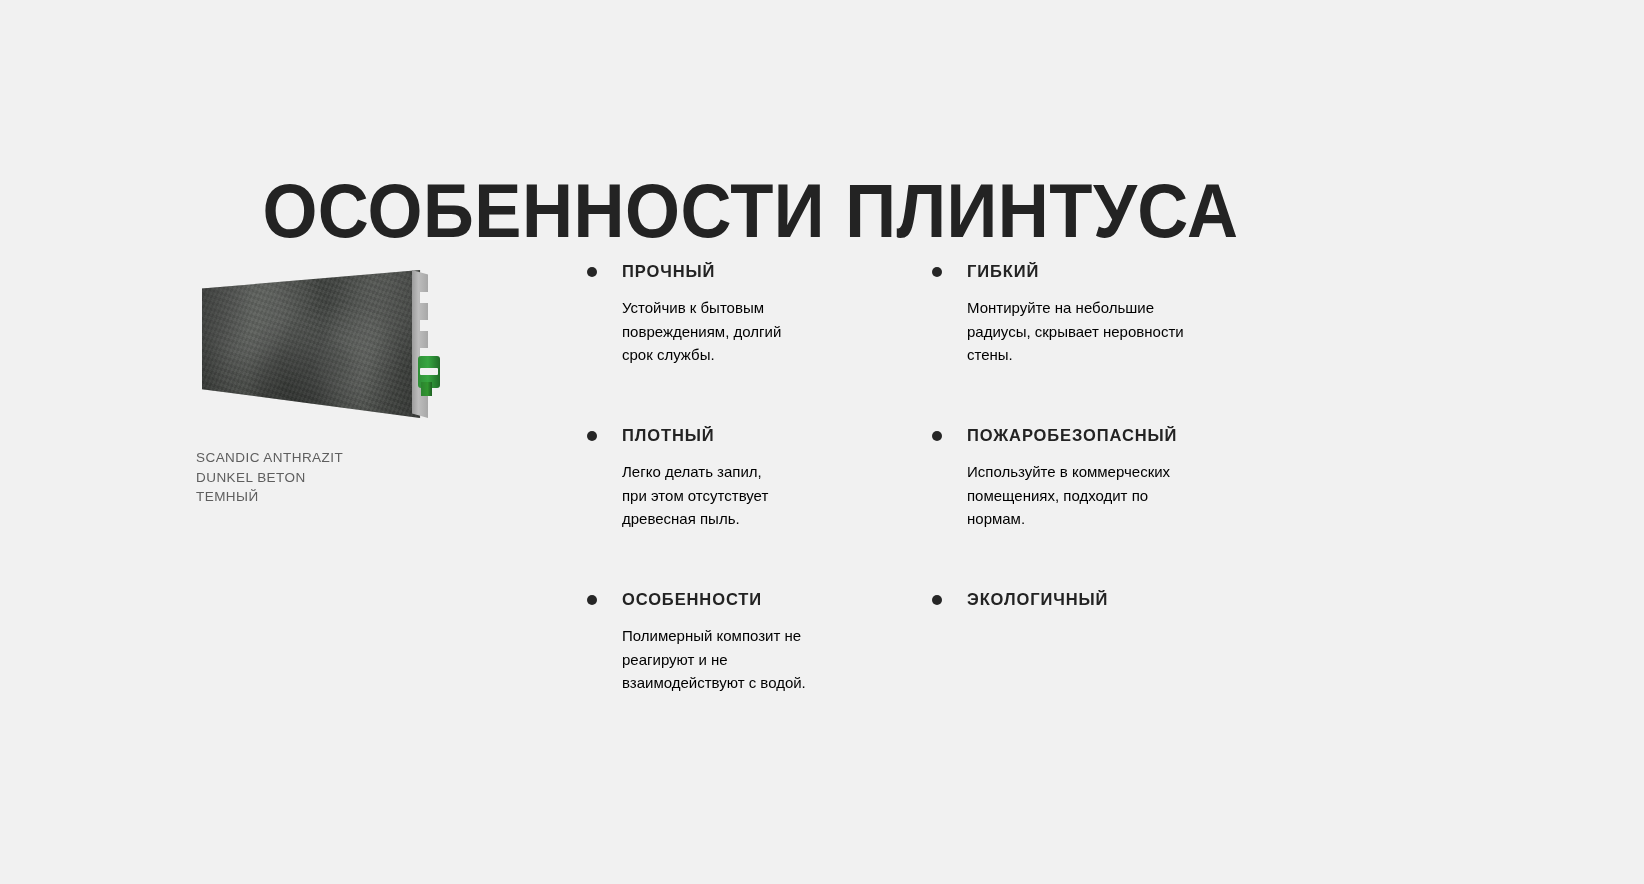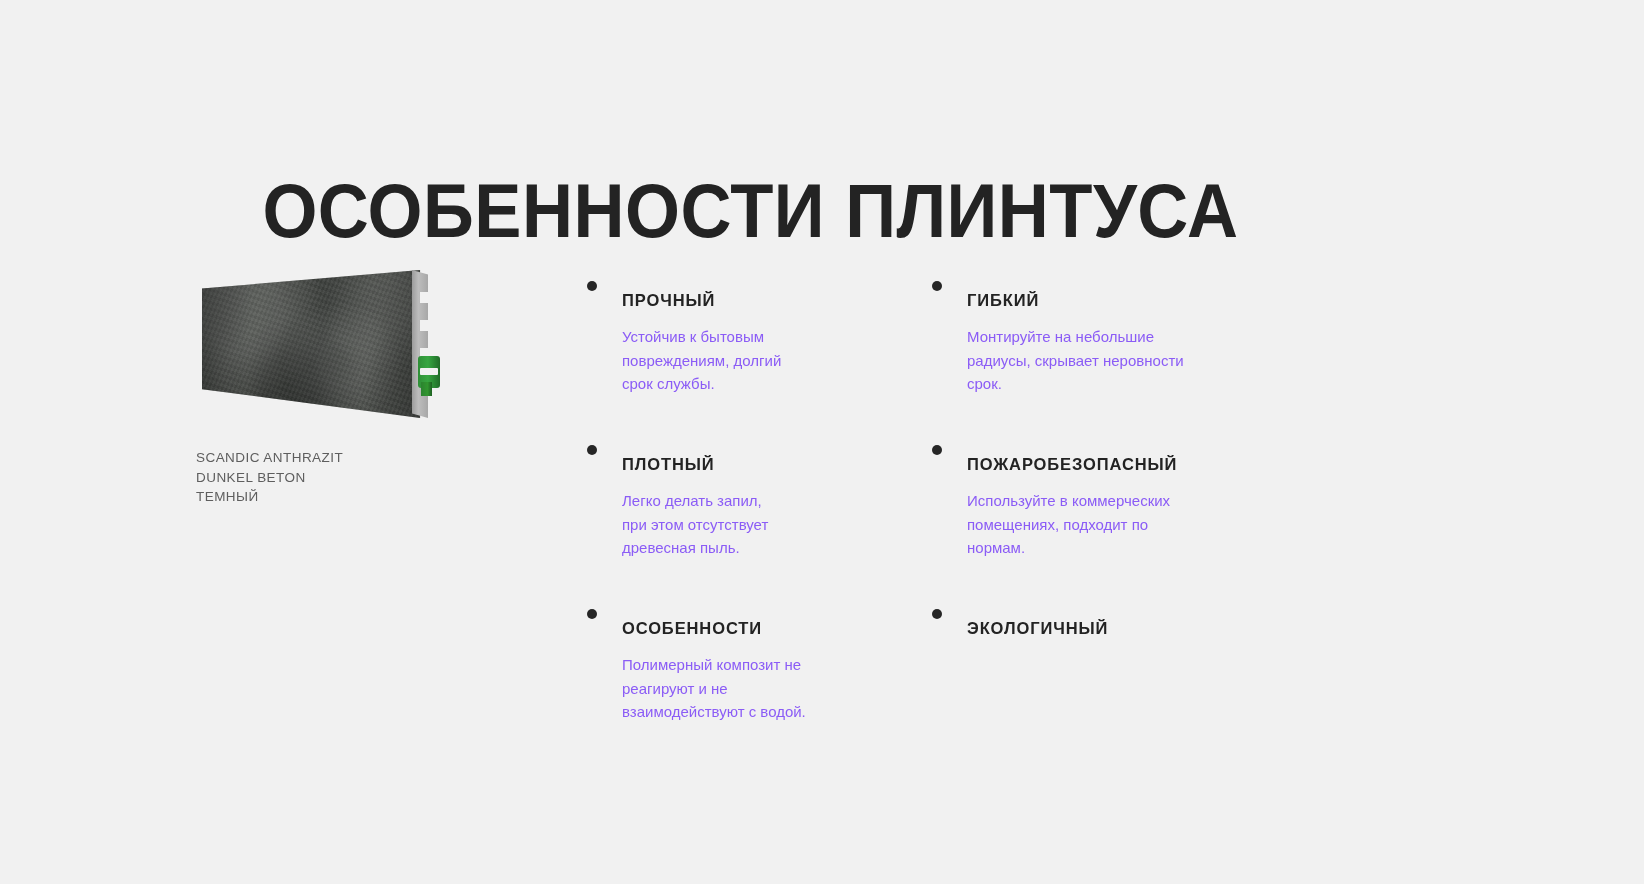--- a/index.html
+++ b/index.html
@@ -162,28 +162,27 @@
     background: #262626;
     flex: 0 0 auto;
     margin-left: 3px;
   }
   .feature-title {
     font-size: 16.5px;
     font-weight: 700;
     letter-spacing: 0.9px;
     color: #232323;
     white-space: nowrap;
-    margin-top: 29px;
   }
   .feature-text {
     margin-top: 15px;
     margin-left: 38px;
     font-size: 15px;
     line-height: 23.5px;
-    color: #8b5cf6;
+    color: #000000;
     max-width: 300px;
     white-space: pre-line;
   }
 </style>
 </head>
 <body>
 
 <div class="page">
 
   <h1 class="page-title">ОСОБЕННОСТИ ПЛИНТУСА</h1>
@@ -218,21 +217,21 @@
 срок службы.</div>
     </div>
 
     <div class="feature">
       <div class="feature-head">
         <span class="bullet"></span>
         <span class="feature-title">ГИБКИЙ</span>
       </div>
       <div class="feature-text">Монтируйте на небольшие
 радиусы, скрывает неровности
-срок.</div>
+стены.</div>
     </div>
 
     <div class="feature">
       <div class="feature-head">
         <span class="bullet"></span>
         <span class="feature-title">ПЛОТНЫЙ</span>
       </div>
       <div class="feature-text">Легко делать запил,
 при этом отсутствует
 древесная пыль.</div>

